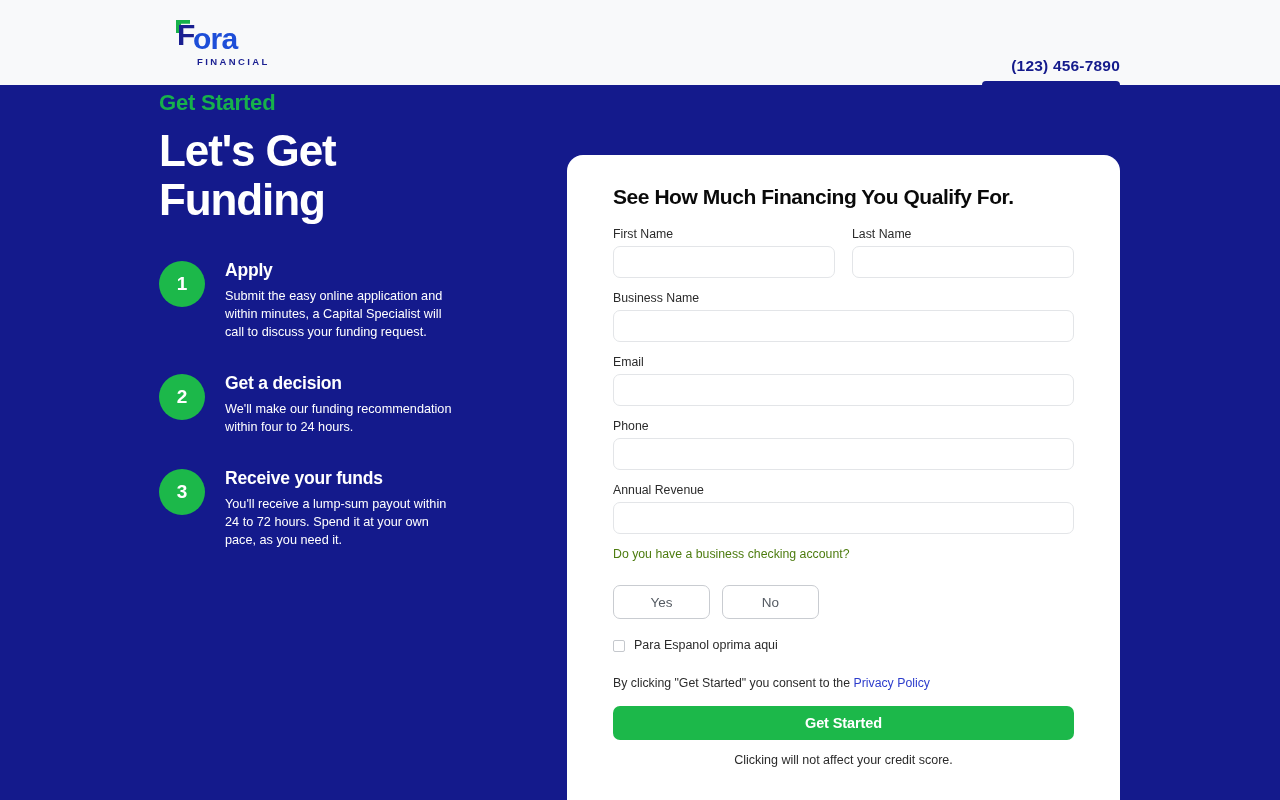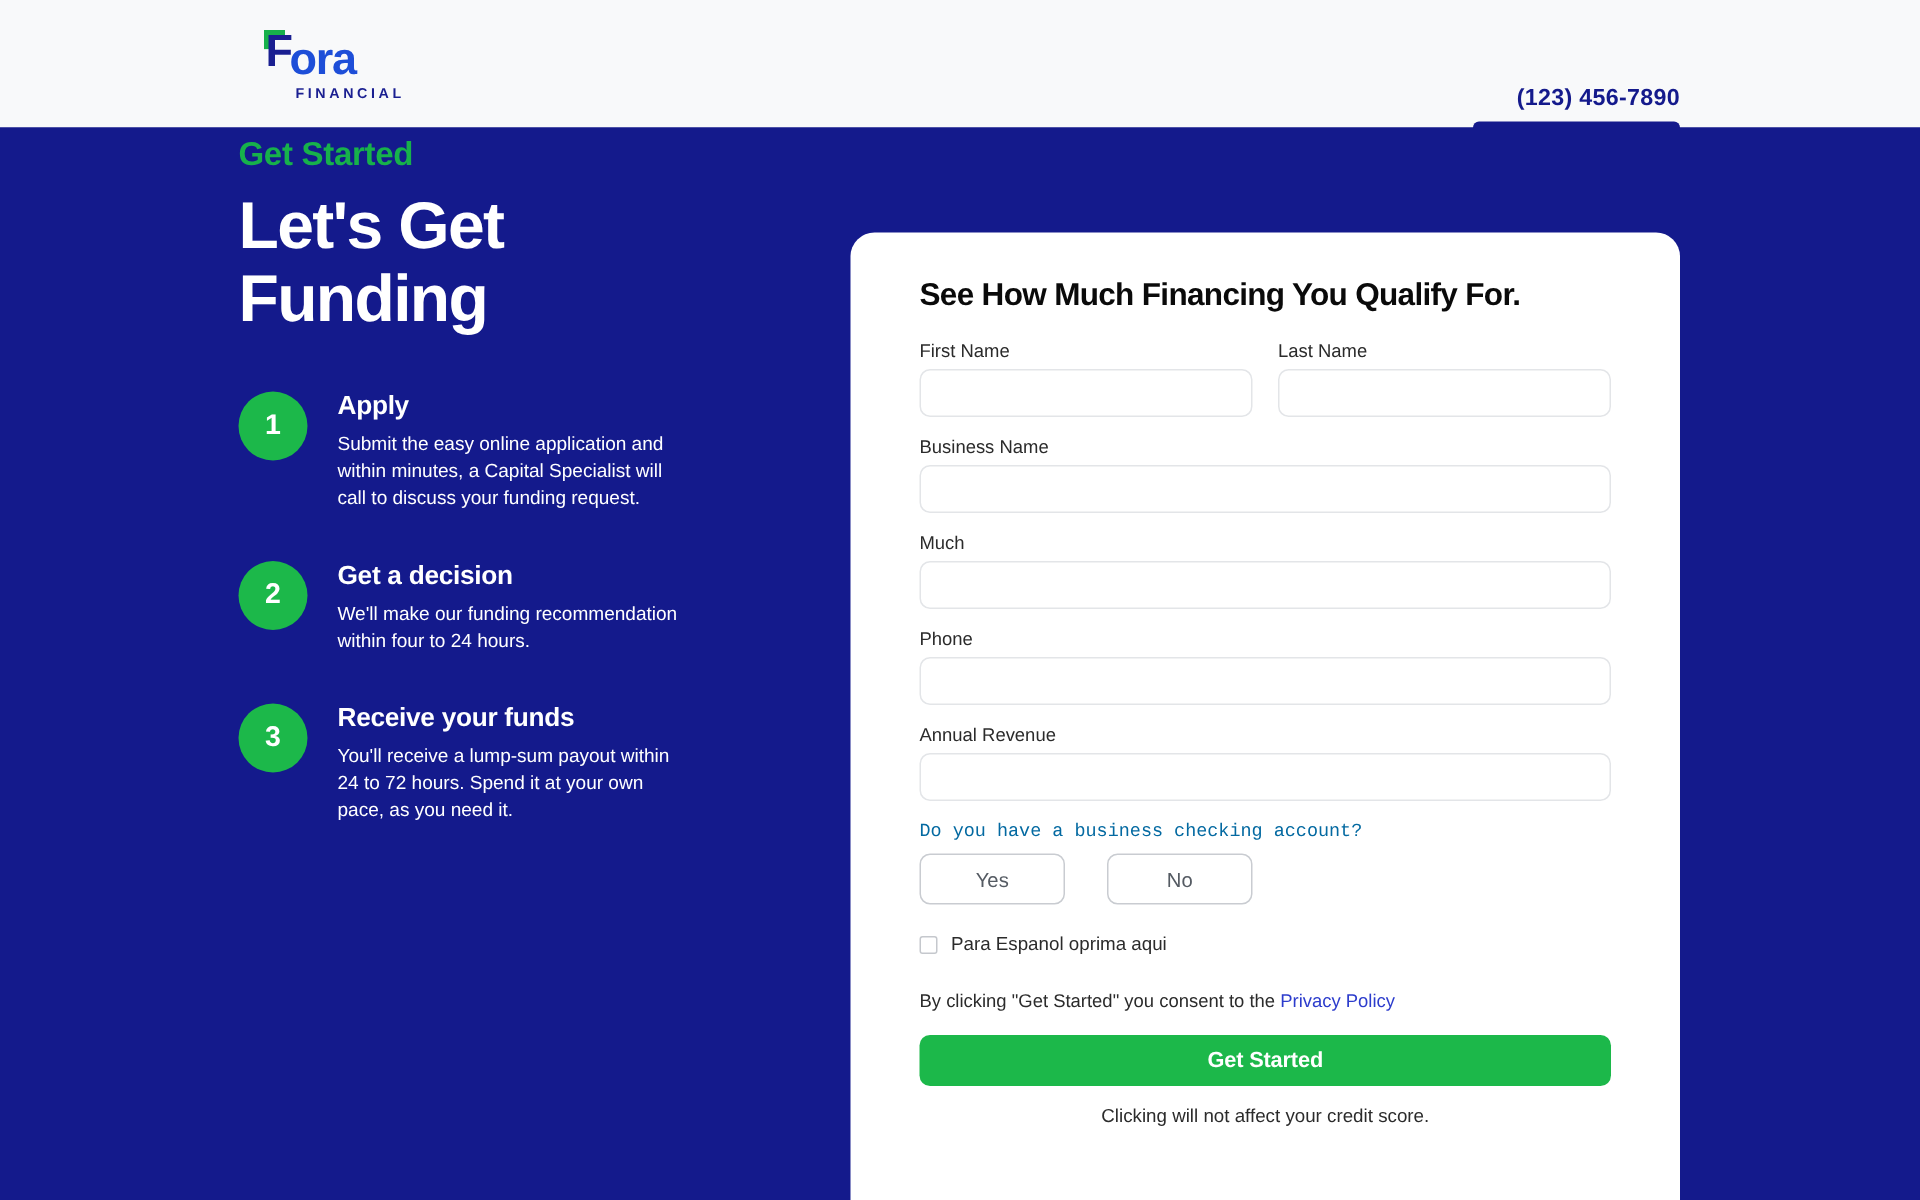--- a/index.html
+++ b/index.html
@@ -233,29 +233,28 @@
     gap: 17px;
     margin-bottom: 13px;
   }
 
   .row-2 > div { flex: 1; }
 
   .field-block { margin-bottom: 13px; }
 
   .question-label {
     font-size: 12.3px;
-    color: #0369a1;
-    margin-bottom: 8px;
+    color: #4d7c0f;
+    margin-bottom: 24px;
     display: block;
-    font-family: Liberation Mono, monospace;
   }
 
   .yesno-row {
     display: flex;
-    gap: 28px;
+    gap: 12px;
     margin-bottom: 19px;
   }
 
   .yesno-btn {
     width: 97px;
     height: 34px;
     border: 1px solid #c9ccd1;
     border-radius: 7px;
     background: #ffffff;
     font-size: 13.5px;
@@ -393,21 +392,21 @@
         <input class="input" type="text" placeholder="" style="">
       </div>
     </div>
 
     <div class="field-block">
       <label class="field-label">Business Name</label>
       <input class="input" type="text" placeholder="" style="">
     </div>
 
     <div class="field-block">
-      <label class="field-label">Much</label>
+      <label class="field-label">Email</label>
       <input class="input" type="text" placeholder="" style="">
     </div>
 
     <div class="field-block">
       <label class="field-label">Phone</label>
       <input class="input" type="text" placeholder="" style="">
     </div>
 
     <div class="field-block">
       <label class="field-label">Annual Revenue</label>

